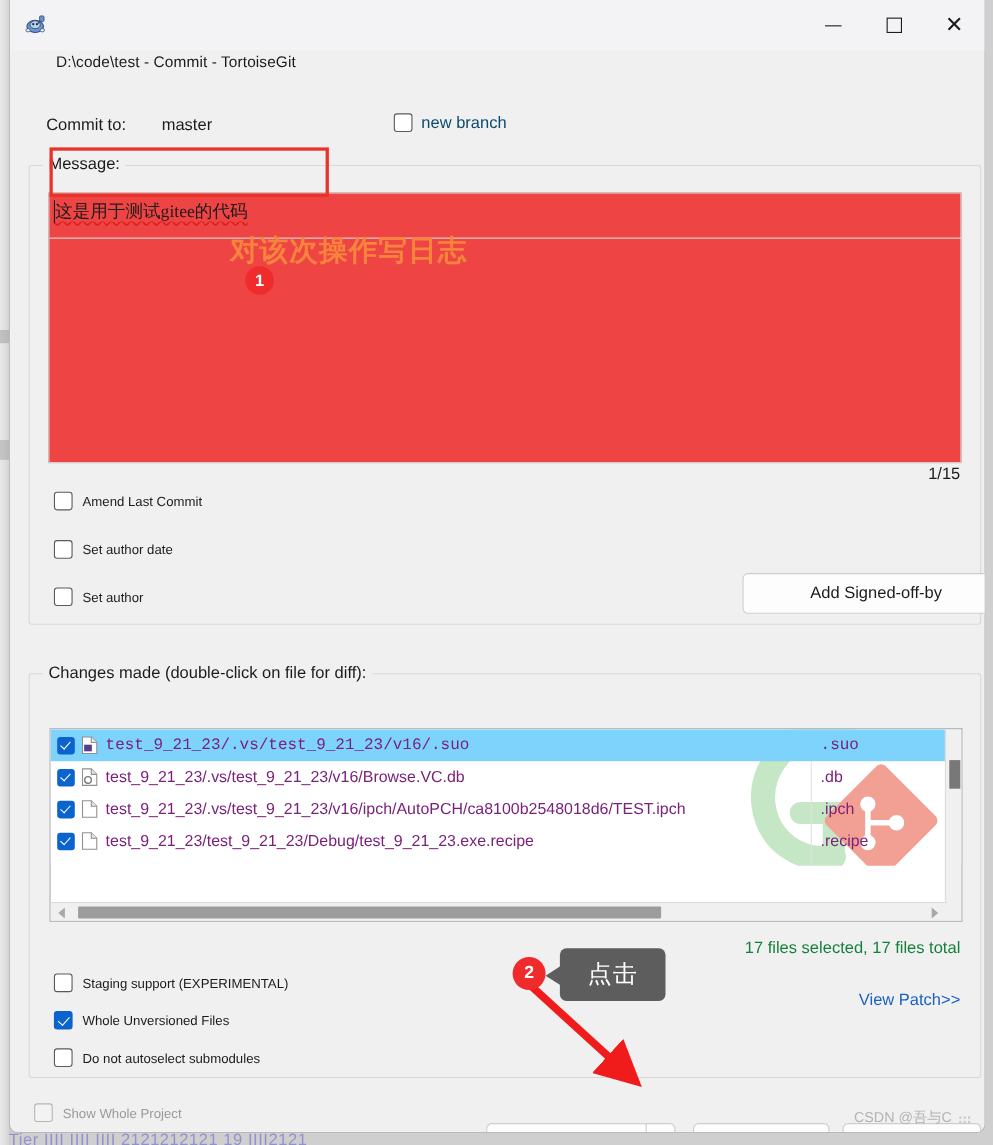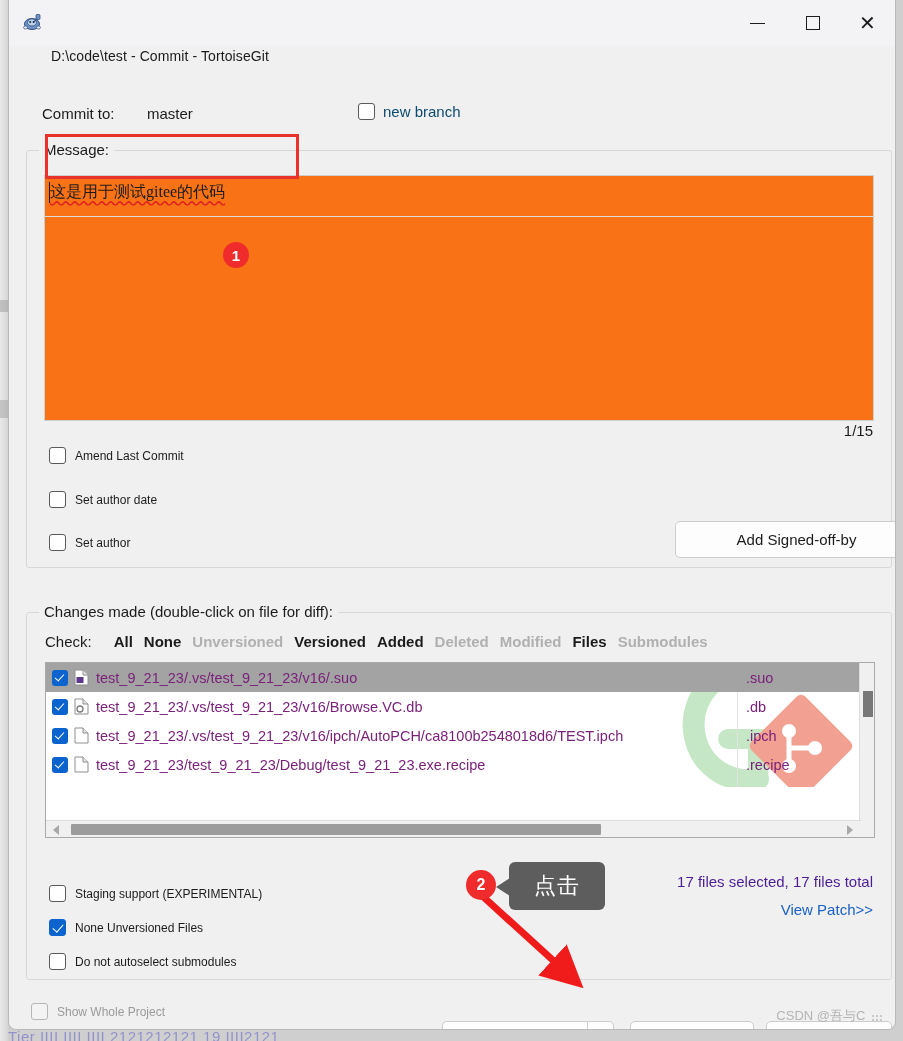--- a/index.html
+++ b/index.html
@@ -96,21 +96,21 @@
     background: transparent;
   }
   .grp-title {
     position: absolute; top: -10px; left: 12px; background: #f0f0f0;
     padding: 0 5px; font-size: 15px; color: #1b1b1b; white-space: nowrap;
   }
   #msgGroup { left: 17px; top: 104px; width: 866px; height: 418px; }
 
   .msgbox {
     position: absolute; left: 17px; top: 24px; width: 830px; height: 246px;
-    background: #f97316; border: 1px solid #cfcfcf;
+    background: #ef4444; border: 1px solid #cfcfcf;
   }
   .msg-firstline {
     position: absolute; left: 5px; top: 6px;
     font-size: 16px; color: #1b1b1b;
     font-family: "Liberation Serif", "DejaVu Serif", serif;
     white-space: nowrap;
     border-bottom: 0;
     text-decoration: underline wavy #e02020;
     text-underline-offset: 3px;
   }
@@ -162,21 +162,21 @@
 
   .fl-body { position: relative; height: 124px; overflow: hidden; background: #ffffff; }
   .fl-watermark {
     position: absolute; left: 600px; top: -12px; width: 230px; height: 150px;
     pointer-events: none; opacity: .85;
   }
   .fl-row {
     position: relative; height: 29px; display: flex; align-items: center;
     padding-left: 6px; z-index: 2;
   }
-  .fl-row.sel { background: #a3a3a3; }
+  .fl-row.sel { background: #7dd3fc; font-family: Liberation Mono, monospace; }
   .fl-cb {
     width: 16px; height: 16px; border-radius: 3px; background: #0b63ce;
     position: relative; flex: none; margin-right: 6px;
   }
   .fl-cb::after {
     content: ""; position: absolute; left: 5px; top: 2px; width: 4px; height: 8px;
     border: solid #fff; border-width: 0 1.7px 1.7px 0; transform: rotate(42deg);
   }
   .fl-ficon { width: 15px; height: 17px; flex: none; margin-right: 7px; }
   .fl-path {
@@ -196,21 +196,21 @@
   .fl-hscroll {
     position: absolute; left: 0; bottom: 0; height: 17px; width: 815px;
     background: #f0f0f0; border-top: 1px solid #dcdcdc; z-index: 5;
   }
   .fl-hthumb { position: absolute; left: 25px; top: 3px; width: 530px; height: 11px; background: #9c9c9c; border-radius: 1px; }
   .arr-l, .arr-r { position: absolute; top: 4px; width: 0; height: 0; }
   .arr-l { left: 7px; border-top: 5px solid transparent; border-bottom: 5px solid transparent; border-right: 6px solid #a8a8a8; }
   .arr-r { right: 8px; border-top: 5px solid transparent; border-bottom: 5px solid transparent; border-left: 6px solid #a8a8a8; }
 
   .files-total {
-    position: absolute; right: 18px; top: 240px; font-size: 15px; color: #4c1d95; margin-top: 20px;
+    position: absolute; right: 18px; top: 240px; font-size: 15px; color: #15803d;
   }
   .view-patch {
     position: absolute; right: 18px; top: 288px; font-size: 15px; color: #1a61c4; cursor: default;
   }
   #optStaging { left: 22px; top: 272px; }
   #optShowUnversioned { left: 22px; top: 306px; }
   #optNoAutoselect { left: 22px; top: 340px; }
 
   
   #optShowWhole { position: absolute; left: 22px; top: 957px; display: flex; align-items: center; gap: 9px; }
@@ -336,32 +336,20 @@
         <span class="cb"></span>
         <span class="opt-lbl">Set author</span>
       </div>
 
       <button class="btn" id="btnSignedOff">Add Signed-off-by</button>
     </div>
 
     <div class="grp" id="changesGroup">
       <span class="grp-title">Changes made (double-click on file for diff):</span>
 
-      <div class="check-row">
-        <span class="check-lbl">Check:</span>
-        <span class="chk-link">All</span>
-        <span class="chk-link">None</span>
-        <span class="chk-link dim">Unversioned</span>
-        <span class="chk-link">Versioned</span>
-        <span class="chk-link">Added</span>
-        <span class="chk-link dim">Deleted</span>
-        <span class="chk-link dim">Modified</span>
-        <span class="chk-link">Files</span>
-        <span class="chk-link dim">Submodules</span>
-      </div>
 
       <div class="filelist">
 
         <div class="fl-body">
           <div class="fl-watermark">
             <svg width="230" height="150" viewBox="0 0 230 150">
               <path d="M120 12 C 70 12, 44 48, 48 80 C 52 115, 84 134, 112 128" fill="none" stroke="#bce3bb" stroke-width="22" stroke-linecap="round"></path>
               <path d="M112 128 L 112 88 L 82 88" fill="none" stroke="#bce3bb" stroke-width="20" stroke-linecap="round"></path>
               <g transform="translate(155,95) rotate(45)">
                 <rect x="-38" y="-38" width="76" height="76" rx="6" fill="#f09080"></rect>
@@ -440,21 +428,21 @@
 
       <span class="files-total">17 files selected, 17 files total</span>
       <span class="view-patch">View Patch&gt;&gt;</span>
 
       <div class="opt-row" id="optStaging">
         <span class="cb"></span>
         <span class="opt-lbl">Staging support (EXPERIMENTAL)</span>
       </div>
       <div class="opt-row" id="optShowUnversioned">
         <span class="cb checked"></span>
-        <span class="opt-lbl">None Unversioned Files</span>
+        <span class="opt-lbl">Whole Unversioned Files</span>
       </div>
       <div class="opt-row" id="optNoAutoselect">
         <span class="cb"></span>
         <span class="opt-lbl">Do not autoselect submodules</span>
       </div>
     </div>
 
     <div id="optShowWhole">
       <span class="cb disabled"></span>
       <span class="opt-lbl dim">Show Whole Project</span>
@@ -462,20 +450,21 @@
 
     <button class="btn" id="btnCommit"></button>
     <button class="btn" id="btnCommitArrow">
       
     </button>
     <button class="btn" id="btnCancel">Cancel</button>
     <button class="btn" id="btnHelp">Help</button>
   </div>
 
   <div class="anno-rect"></div>
+  <div class="anno-orange">对该次操作写日志</div>
   <div class="badge" id="badge1">1</div>
 
   <svg class="anno-arrow" width="140" height="110" viewBox="0 0 140 110">
     <defs>
       <marker id="ahead" markerWidth="6" markerHeight="6" refX="3" refY="3" orient="auto">
         <path d="M0,0 L6,3 L0,6 z" fill="#f01c1c"></path>
       </marker>
     </defs>
     <line x1="14" y1="12" x2="104" y2="94" stroke="#f01c1c" stroke-width="7" marker-end="url(#ahead)"></line>
   </svg>

